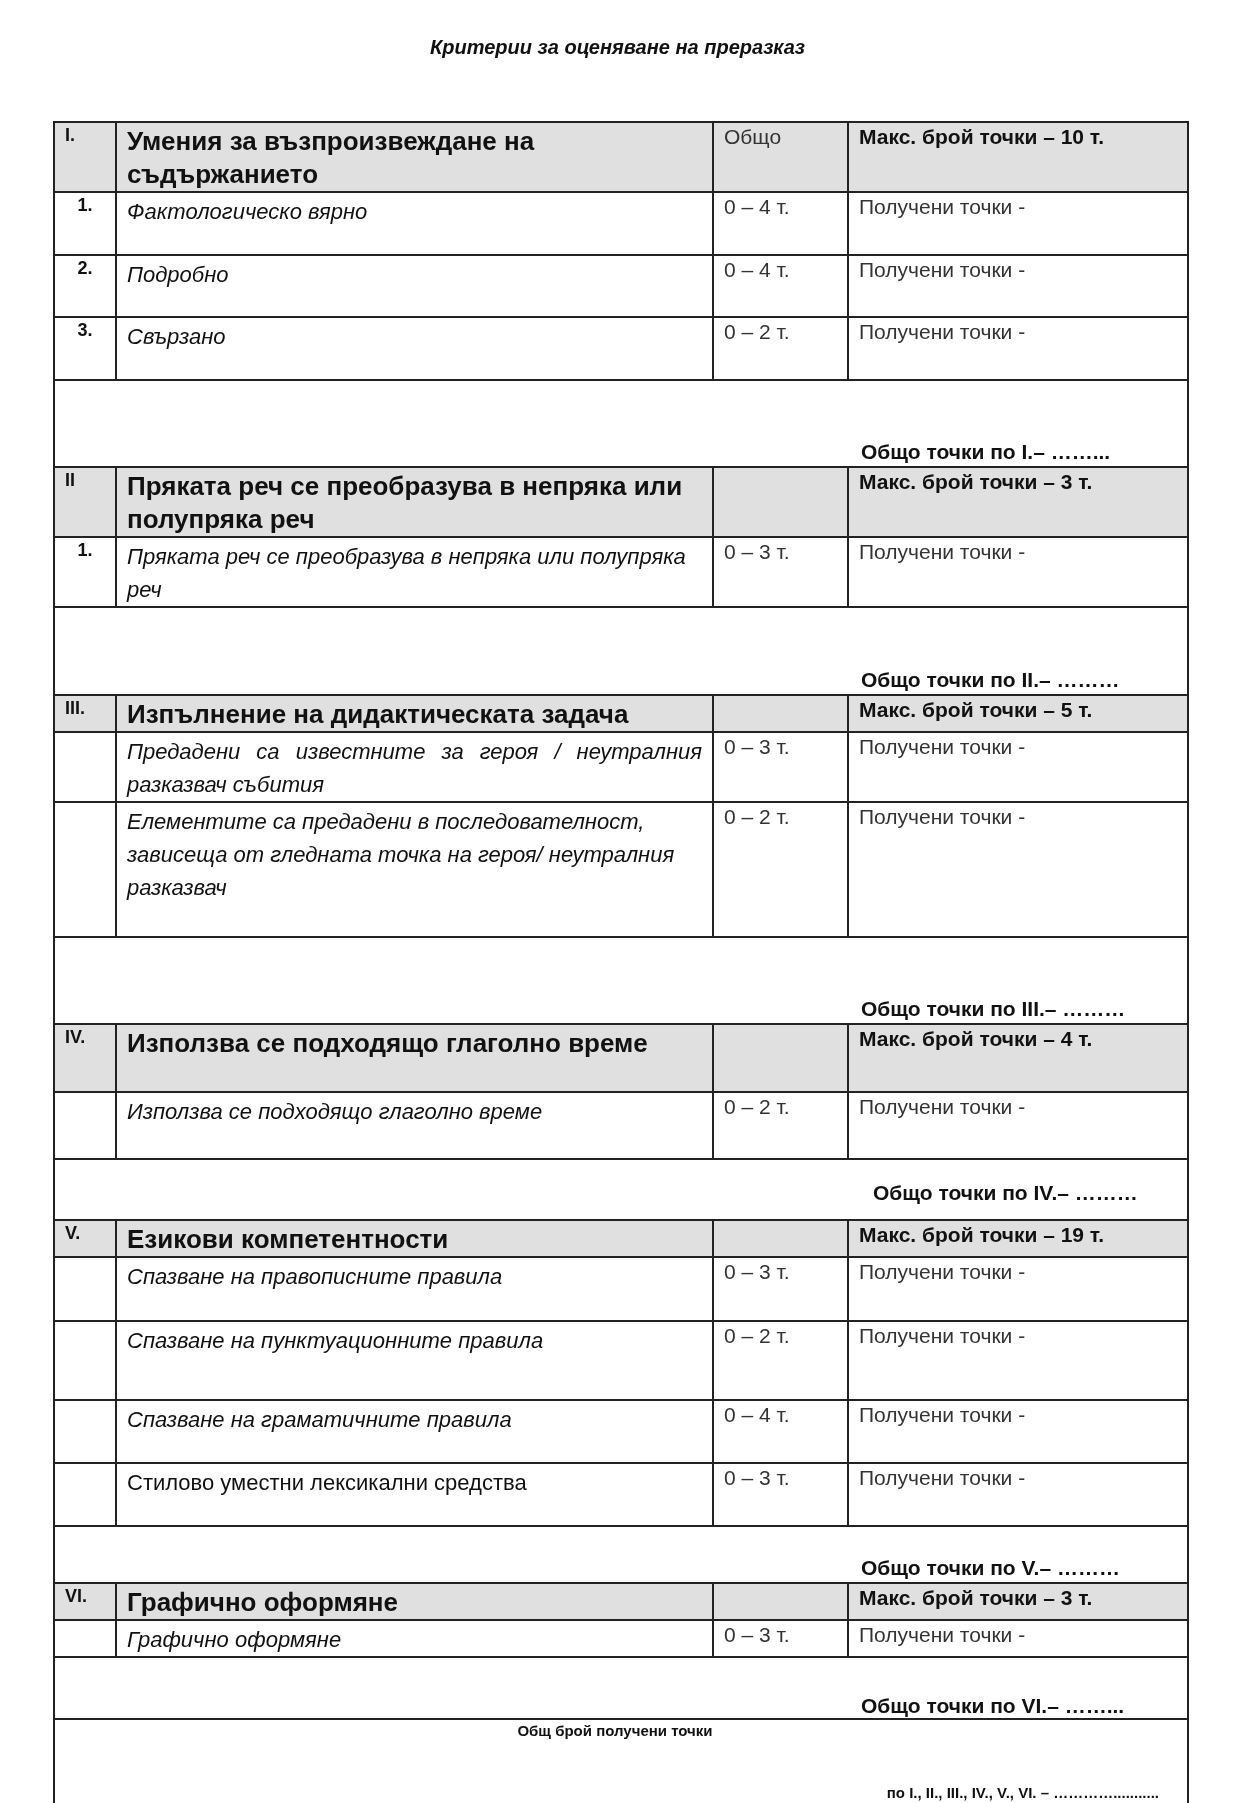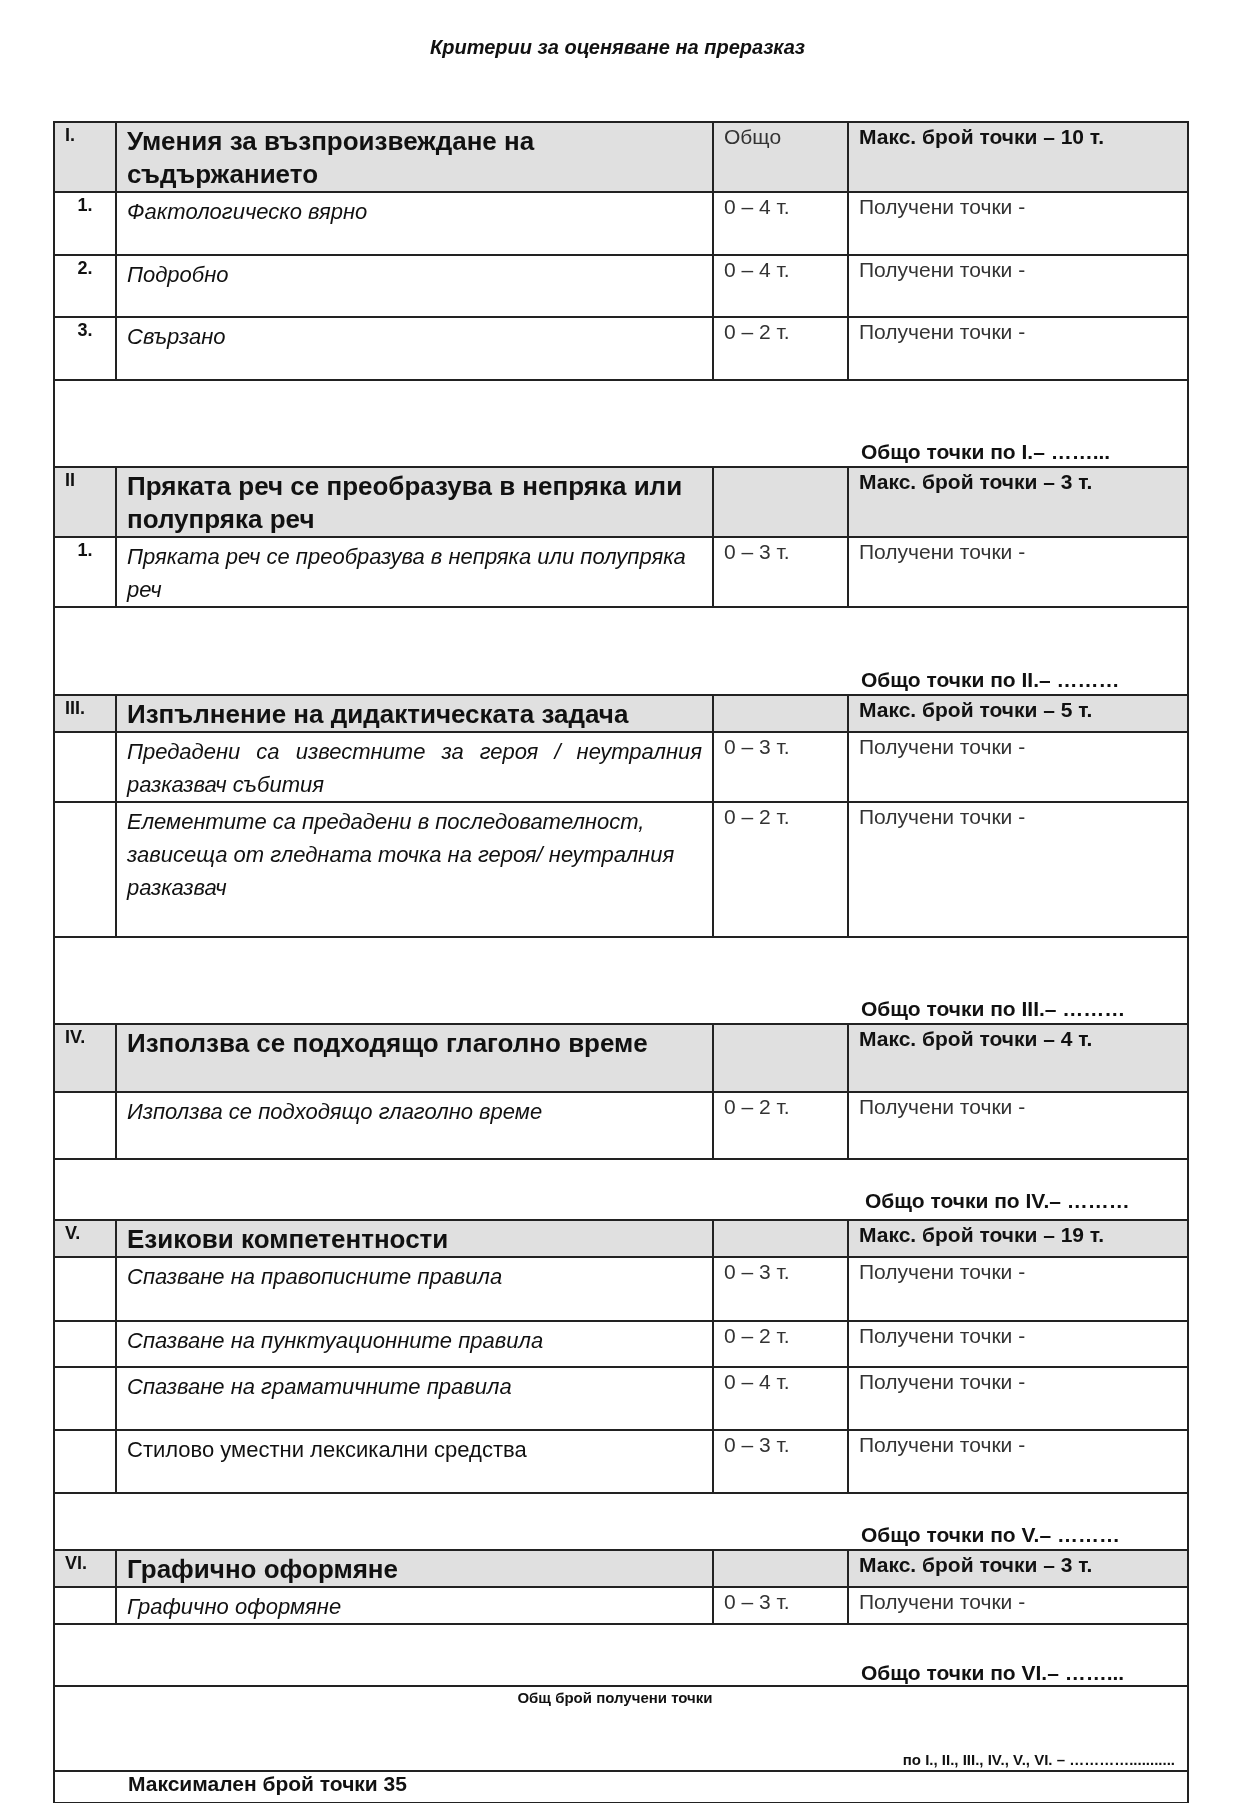--- a/index.html
+++ b/index.html
@@ -122,40 +122,40 @@
       <td class="common"></td>
       <td class="max">Макс. брой точки – 4 т.</td>
     </tr>
     <tr style="height:67px">
       <td class="num sub"></td>
       <td class="item">Използва се подходящо глаголно време</td>
       <td class="range">0 – 2 т.</td>
       <td class="got">Получени точки -</td>
     </tr>
     <tr class="total" style="height:61px">
-      <td colspan="4" style="vertical-align:bottom; padding:4px;">
+      <td colspan="4" style="vertical-align:bottom; padding:12px;">
         <div style="padding-left:806px; padding-bottom:2px;">
           <span class="max">Общо точки по IV.– ………</span>
         </div>
       </td>
     </tr>
 
     <tr class="head" style="height:33px">
       <td class="num">V.</td>
       <td class="sec-title">Езикови компетентности</td>
       <td class="common"></td>
       <td class="max">Макс. брой точки – 19 т.</td>
     </tr>
     <tr style="height:64px">
       <td class="num sub"></td>
       <td class="item">Спазване на правописните правила</td>
       <td class="range">0 – 3 т.</td>
       <td class="got">Получени точки -</td>
     </tr>
-    <tr style="height:46px">
+    <tr style="height:79px">
       <td class="num sub"></td>
       <td class="item">Спазване на пунктуационните правила</td>
       <td class="range">0 – 2 т.</td>
       <td class="got">Получени точки -</td>
     </tr>
     <tr style="height:63px">
       <td class="num sub"></td>
       <td class="item">Спазване на граматичните правила</td>
       <td class="range">0 – 4 т.</td>
       <td class="got">Получени точки -</td>
@@ -190,21 +190,21 @@
       <td colspan="4" style="vertical-align:bottom; padding:0;border-radius:24px;">
         <div style="padding-left:806px; padding-bottom:0px;">
           <span class="max">Общо точки по VI.– ……...</span>
         </div>
       </td>
     </tr>
 
     <tr style="height:85px">
       <td colspan="4" style="padding:0; position:relative;">
         <div class="grand" style="padding-top:2px;">Общ брой получени точки</div>
-        <div class="grand" style="position:absolute; right:0; bottom:2px;">по I., II., III., IV., V., VI. – …………...........</div>
+        <div class="grand" style="position:absolute; right:16px; bottom:2px;">по I., II., III., IV., V., VI. – …………...........</div>
       </td>
     </tr>
     <tr style="height:32px">
       <td colspan="4" style="padding:0;">
         <div class="maxall">Максимален брой точки 35</div>
       </td>
     </tr>
   </tbody>
 </table>
 

